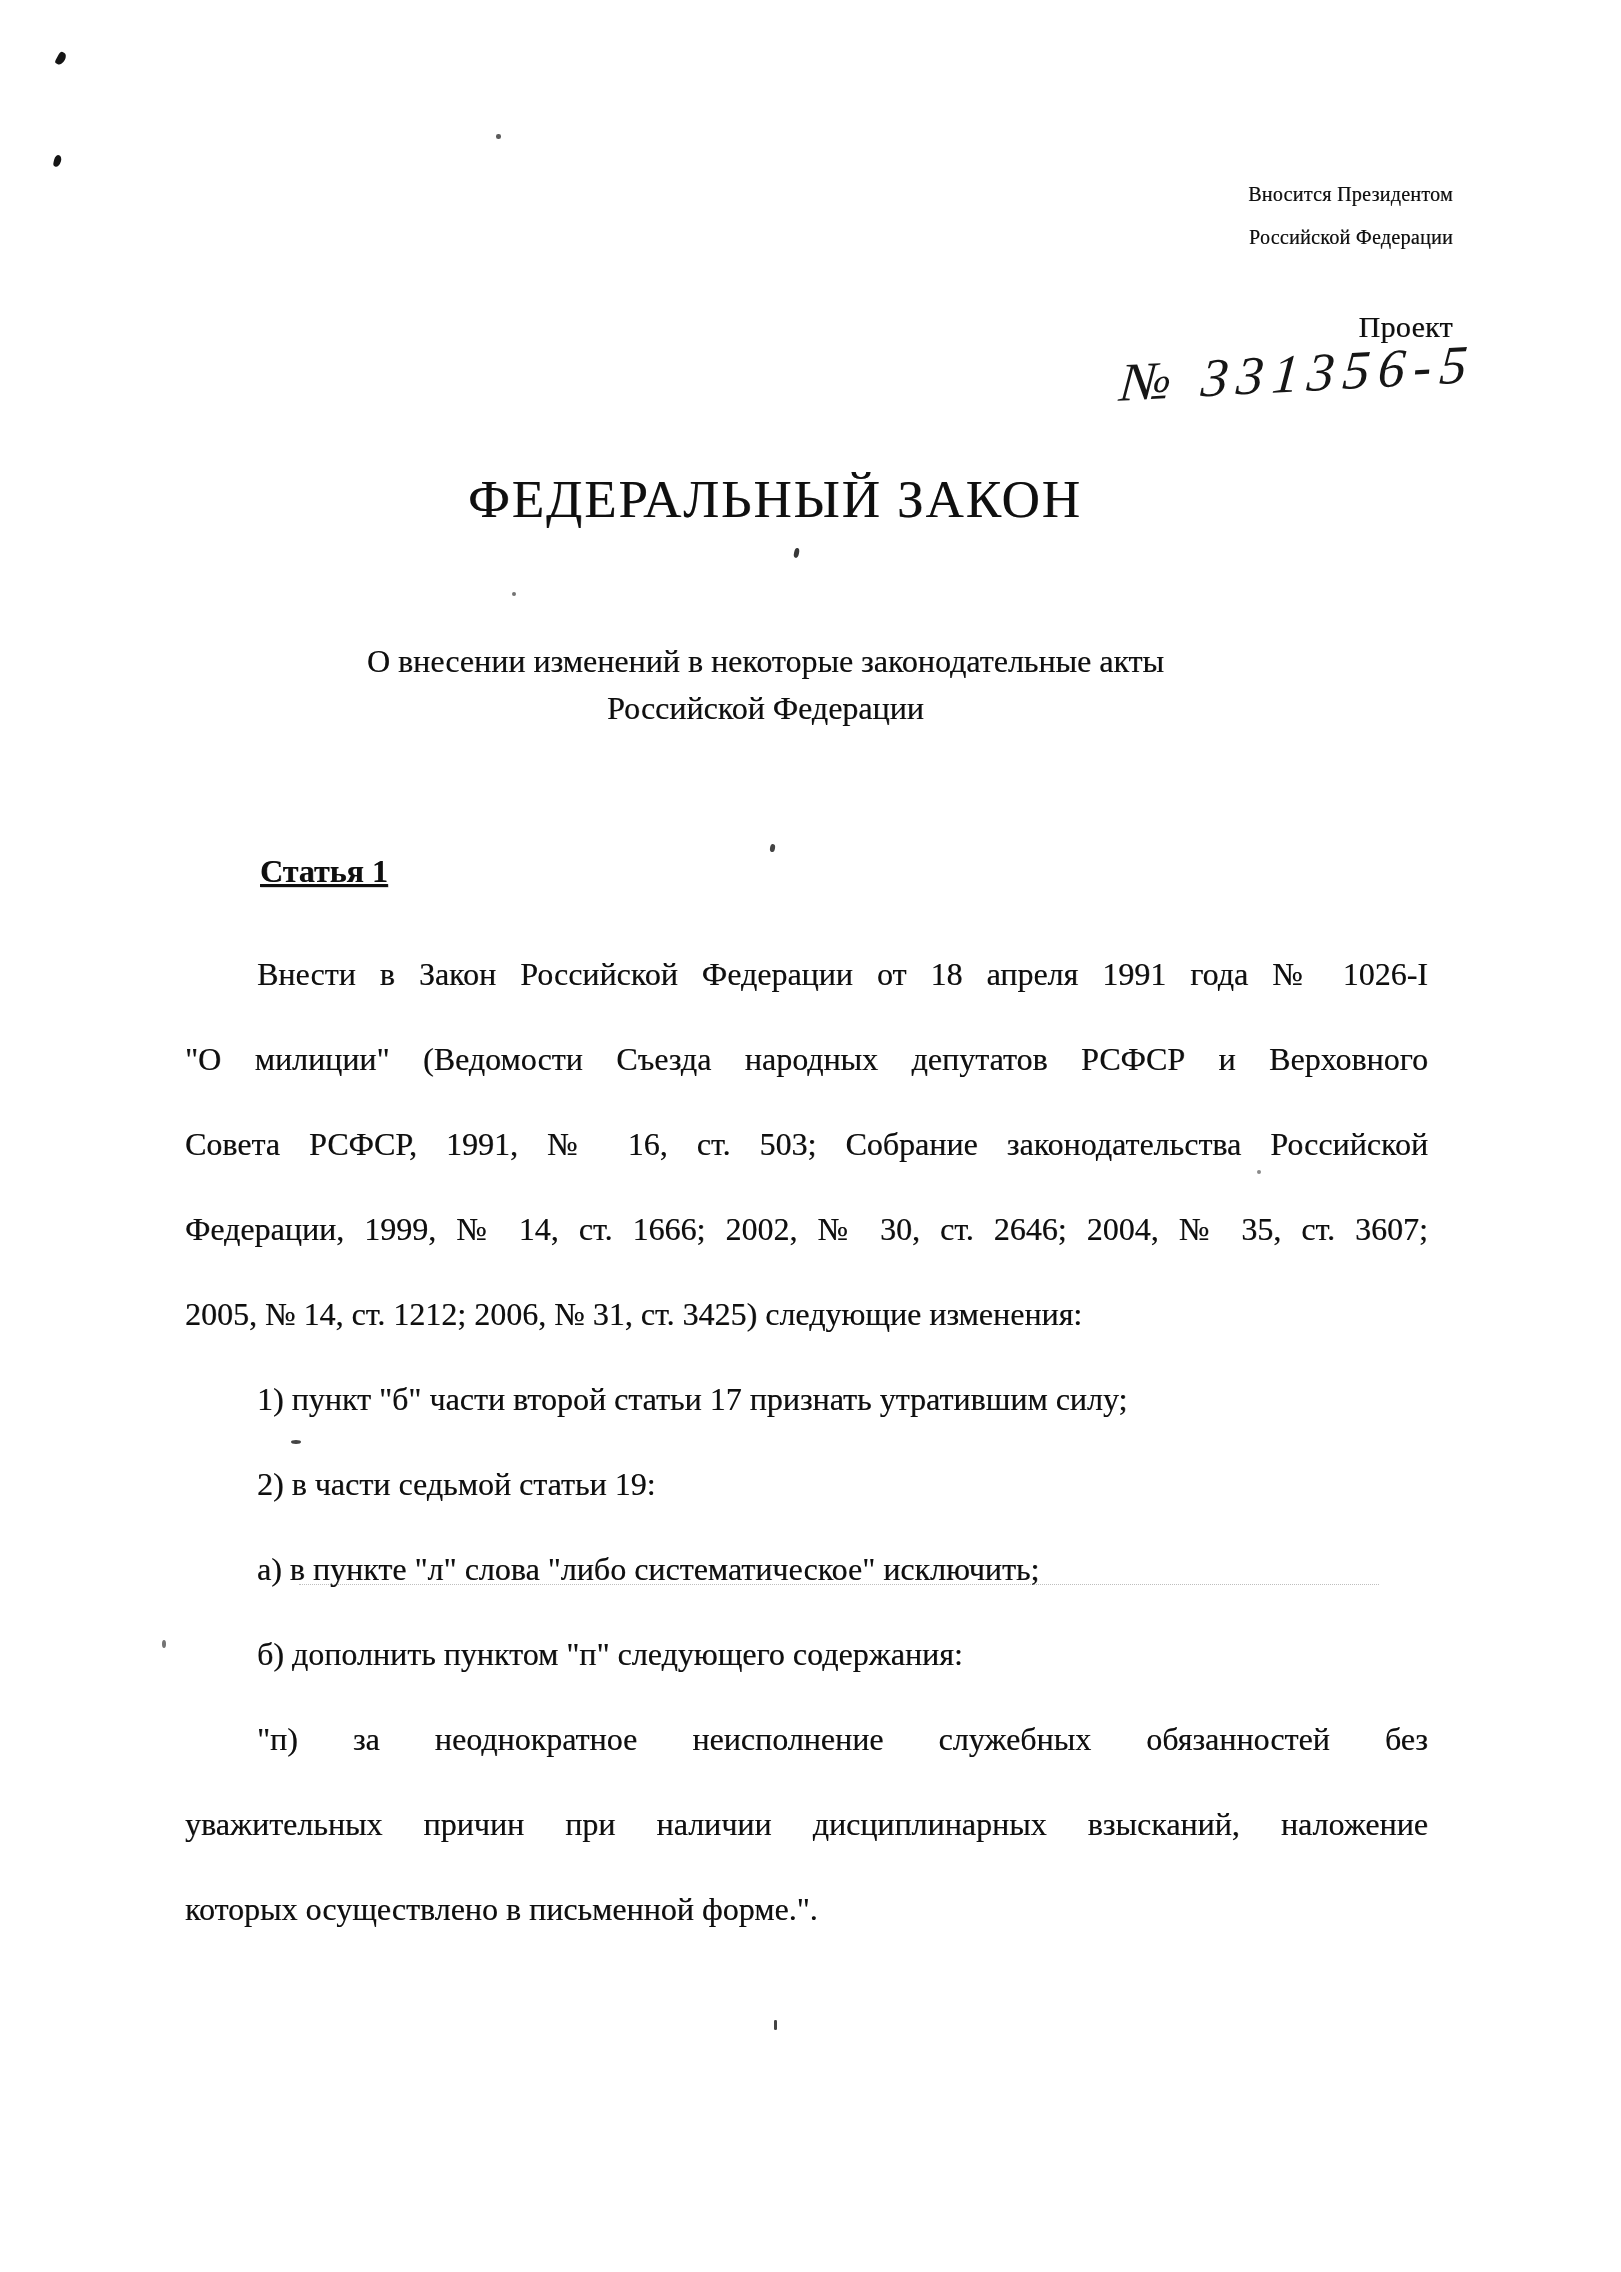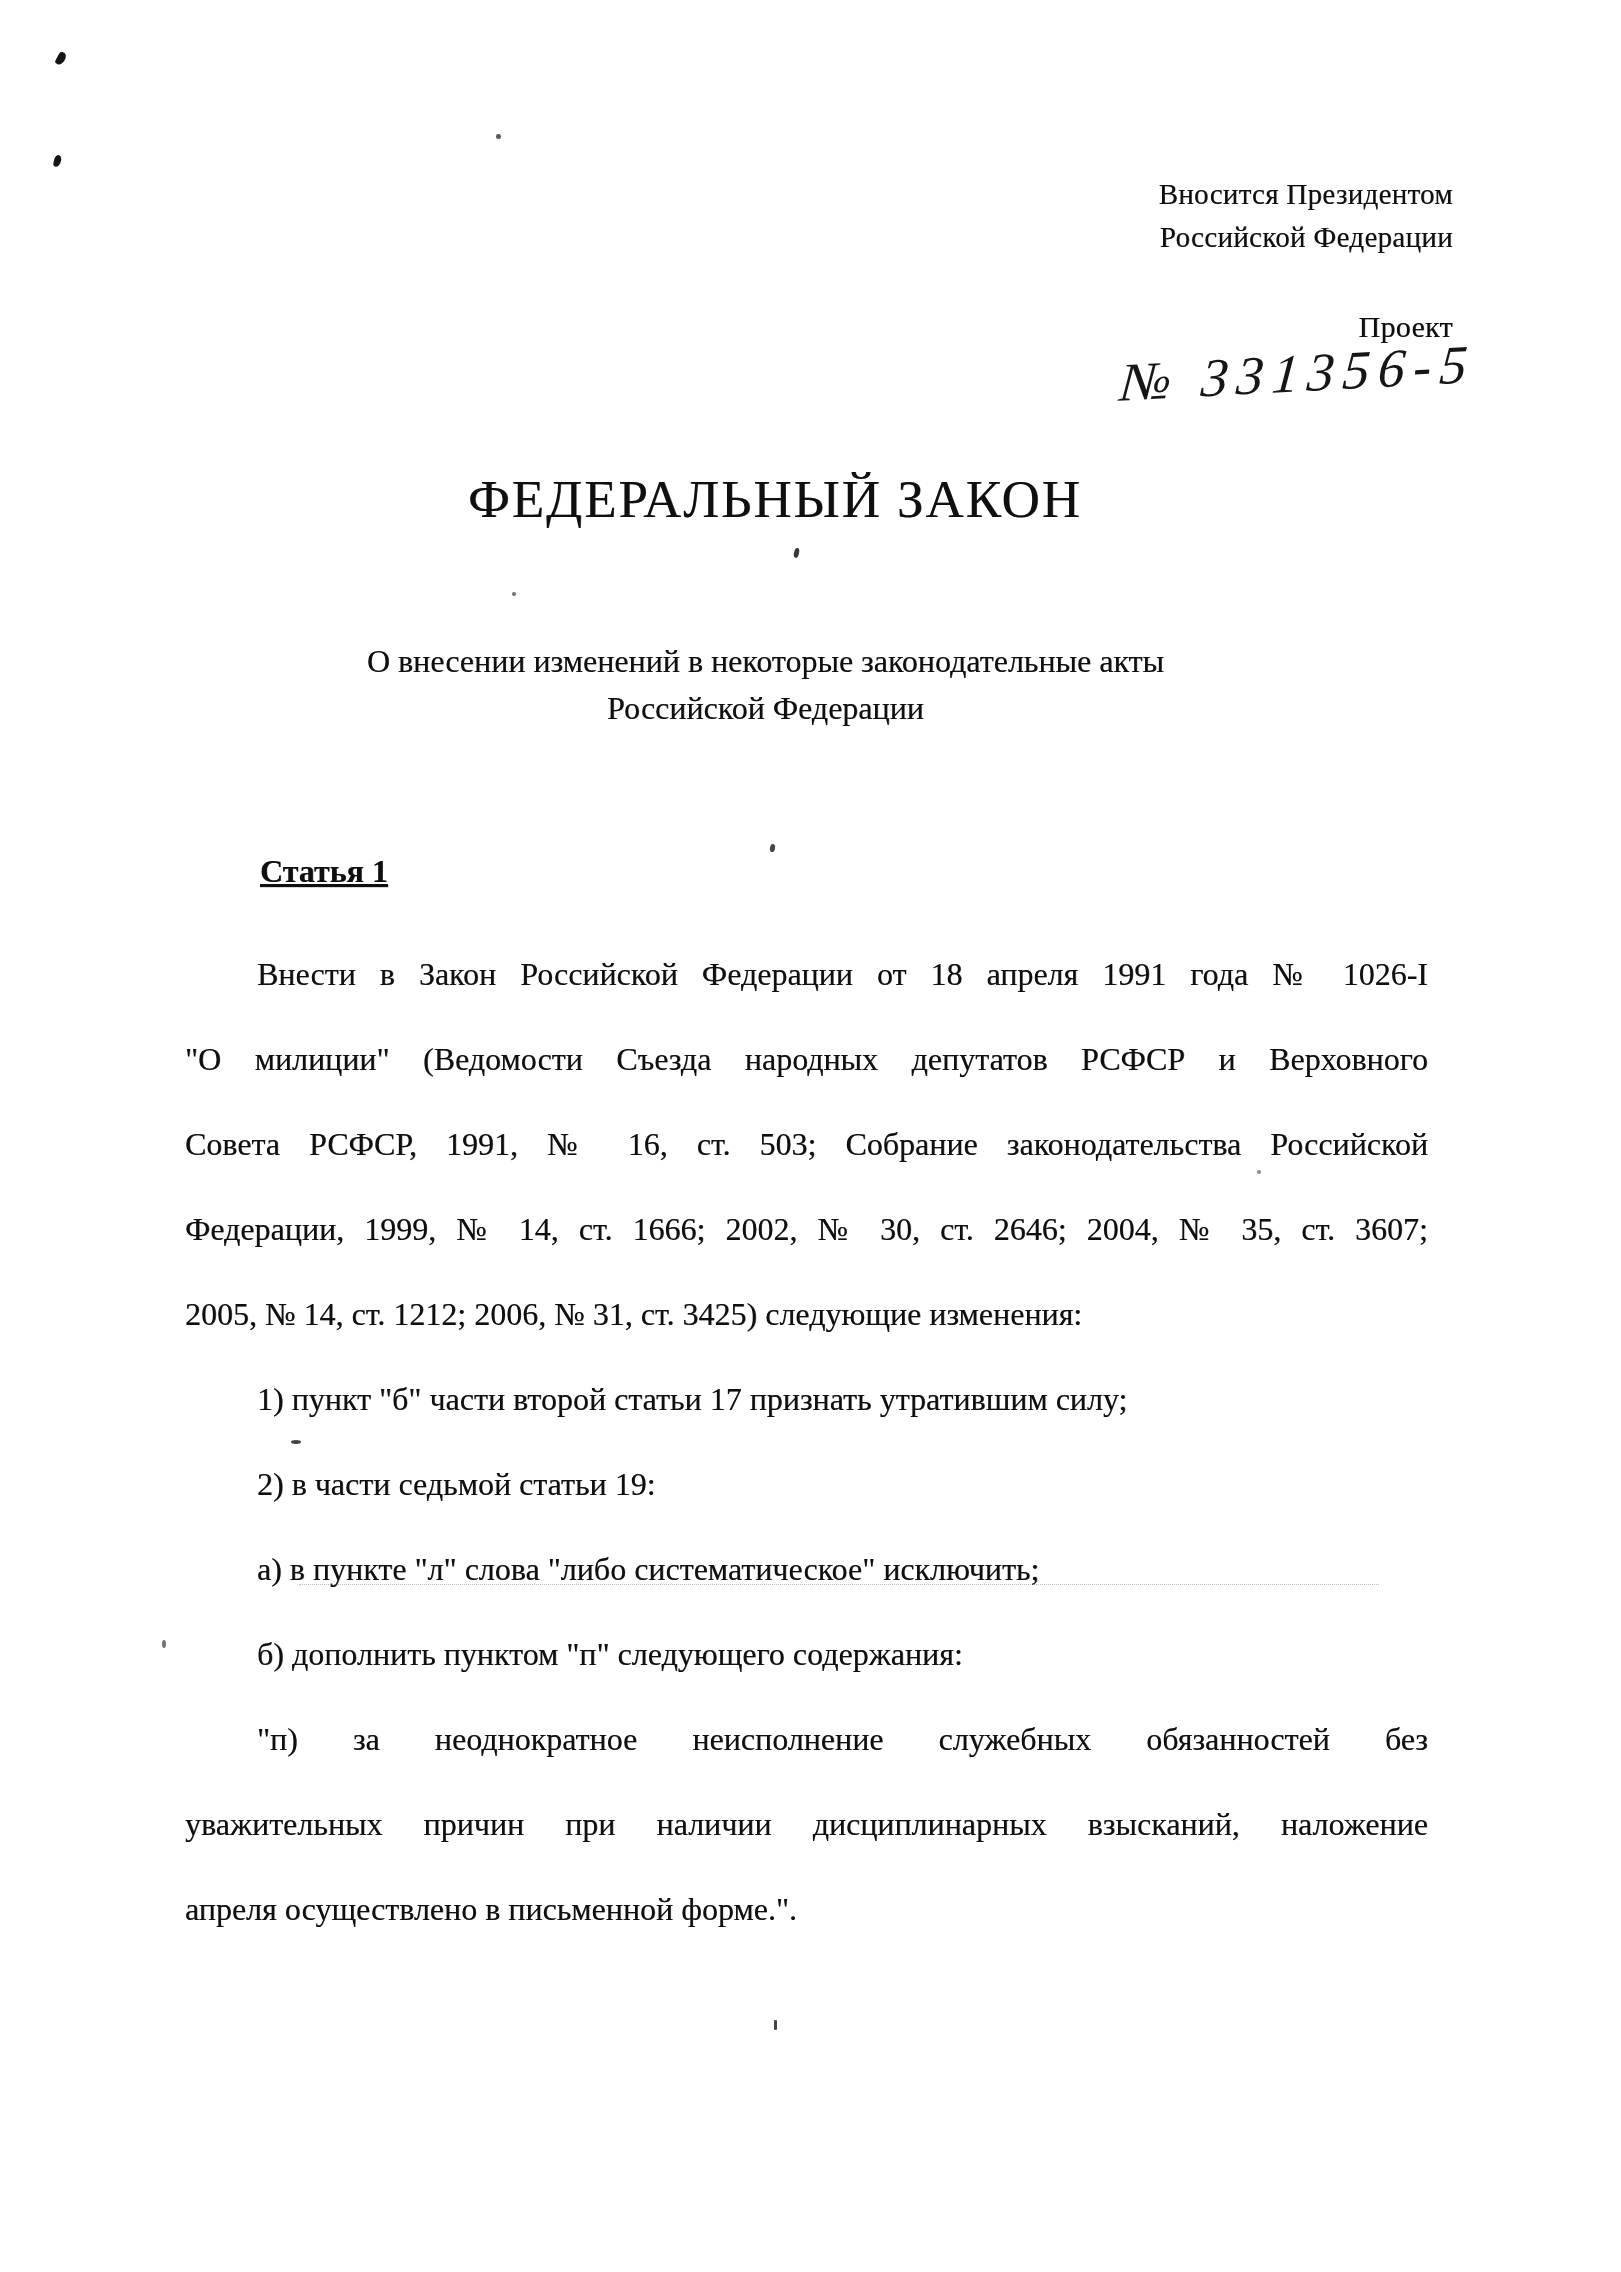--- a/index.html
+++ b/index.html
@@ -16,21 +16,21 @@
     font-family: "Liberation Serif", "DejaVu Serif", serif;
     overflow: hidden;
     text-shadow: 0.4px 0.3px 0 rgba(15,15,15,0.55);
   }
 
   
   .submitter {
     position: absolute;
     top: 173px;
     right: 169px;
-    font-size: 29px;
+    font-size: 20px;
     line-height: 43px;
     text-align: right;
     letter-spacing: 0.3px;
   }
 
   .draft {
     position: absolute;
     top: 310px;
     right: 169px;
     font-size: 30px;
@@ -166,17 +166,17 @@
     <div class="line jf">"О милиции" (Ведомости Съезда народных депутатов РСФСР и Верховного</div>
     <div class="line jf">Совета РСФСР, 1991, № 16, ст. 503; Собрание законодательства Российской</div>
     <div class="line jf">Федерации, 1999, № 14, ст. 1666; 2002, № 30, ст. 2646; 2004, № 35, ст. 3607;</div>
     <div class="line">2005, № 14, ст. 1212; 2006, № 31, ст. 3425) следующие изменения:</div>
     <div class="line ind">1) пункт "б" части второй статьи 17 признать утратившим силу;</div>
     <div class="line ind">2) в части седьмой статьи 19:</div>
     <div class="line ind">а) в пункте "л" слова "либо систематическое" исключить;</div>
     <div class="line ind">б) дополнить пунктом "п" следующего содержания:</div>
     <div class="line ind jf">"п) за неоднократное неисполнение служебных обязанностей без</div>
     <div class="line jf">уважительных причин при наличии дисциплинарных взысканий, наложение</div>
-    <div class="line">апреля осуществлено в письменной форме.".</div>
+    <div class="line">которых осуществлено в письменной форме.".</div>
   </div>
 
 </div>
 
 
 </body></html>

